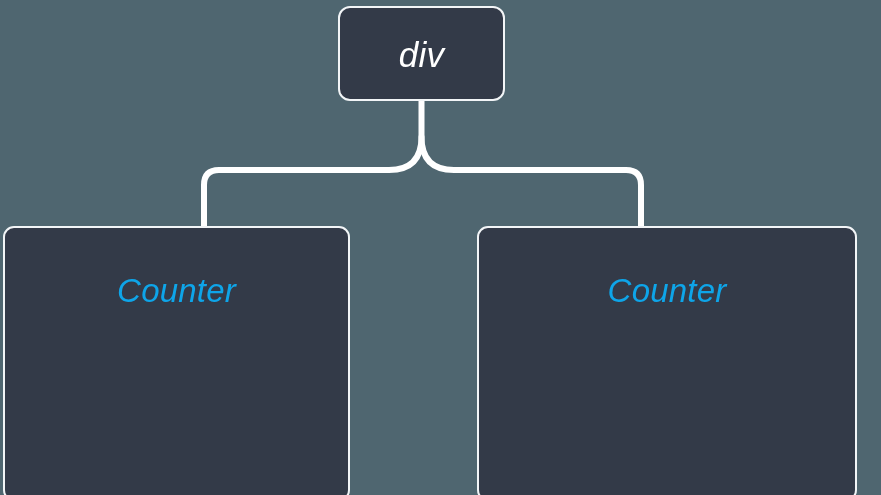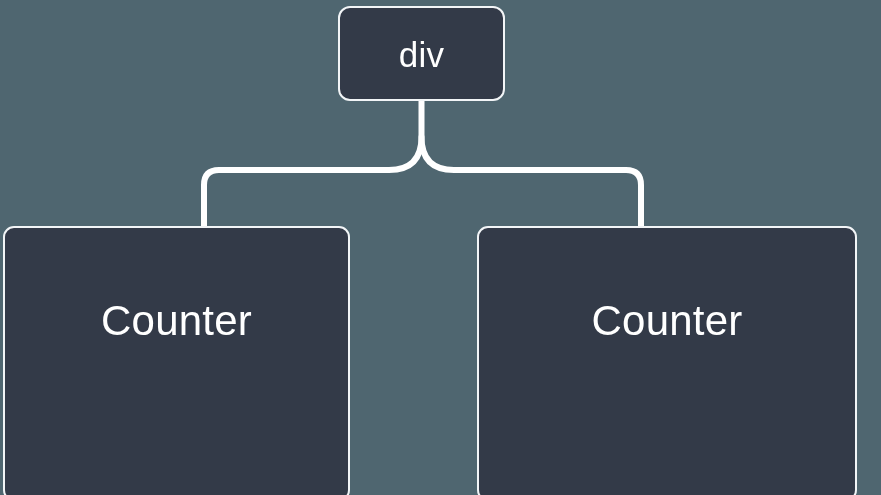--- a/index.html
+++ b/index.html
@@ -15,20 +15,21 @@
     overflow: hidden;
     font-family: "Liberation Sans", sans-serif;
     -webkit-font-smoothing: antialiased;
   }
 
   #diagram-root {
     position: absolute;
     inset: 0;
     width: 881px;
     height: 447px;
+    font-style: italic;
   }
 
   
   #connector-layer {
     position: absolute;
     left: 0;
     top: 0;
     width: 881px;
     height: 495px;
     pointer-events: none;
@@ -73,26 +74,25 @@
   }
   #node-counter-left  { left: 3px;   width: 347px; }
   #node-counter-right { left: 477px; width: 380px; }
 
   .node-component .node-title {
     position: absolute;
     left: 0;
     right: 0;
     top: 46px;
     text-align: center;
-    color: #ffffff;
-    font-size: 42px;
+    color: #0ea5e9;
+    font-size: 33px;
     font-weight: 400;
     line-height: 1;
     letter-spacing: 0.2px;
-    margin-top: 26px;
   }
 </style>
 </head>
 <body>
 
 <div id="diagram-root">
 
   <svg id="connector-layer" viewBox="0 0 881 495" width="881" height="495" fill="none" xmlns="http://www.w3.org/2000/svg">
 
     <path d="M421.5 101 V 137

